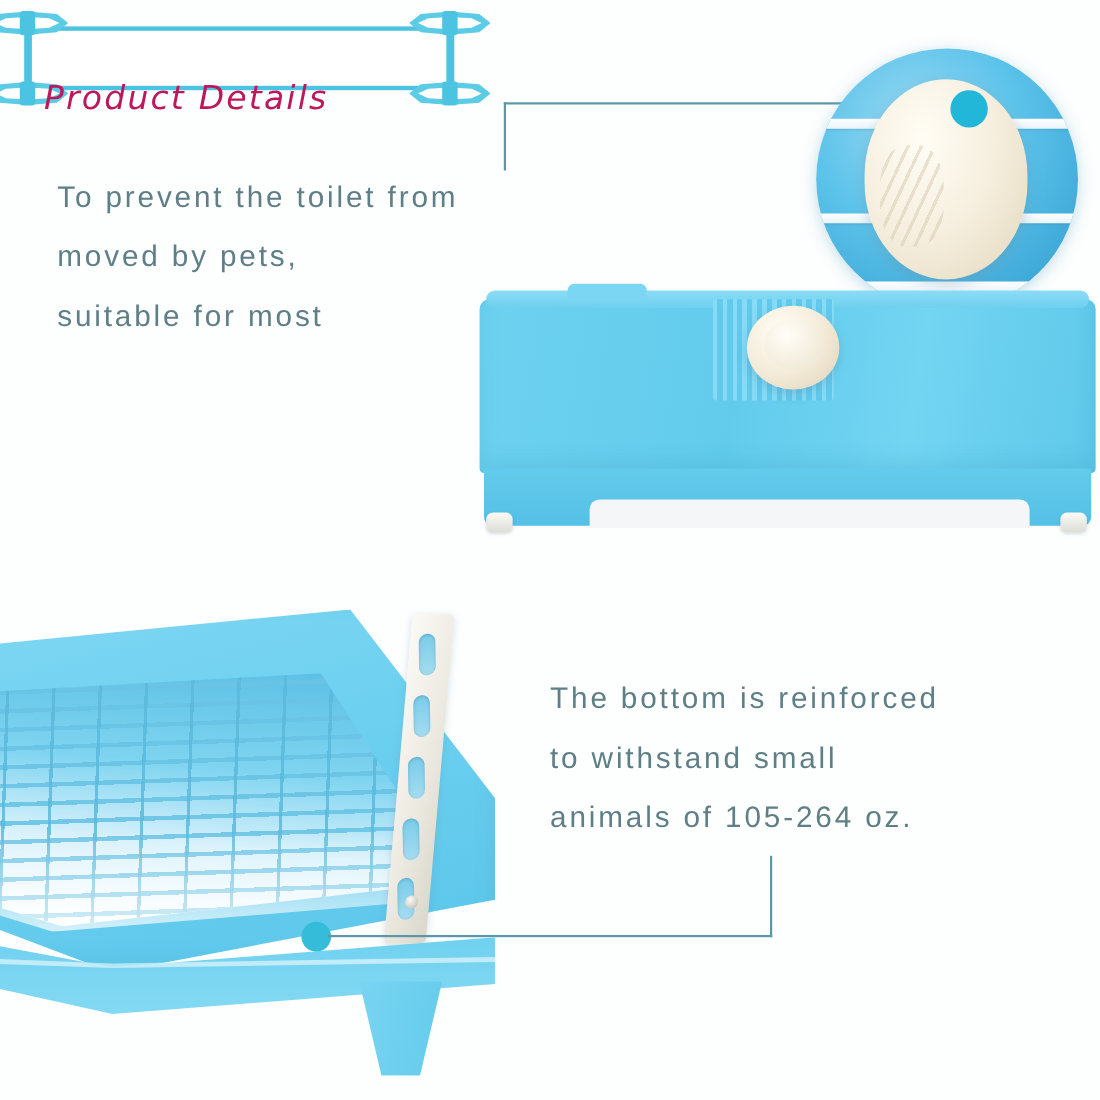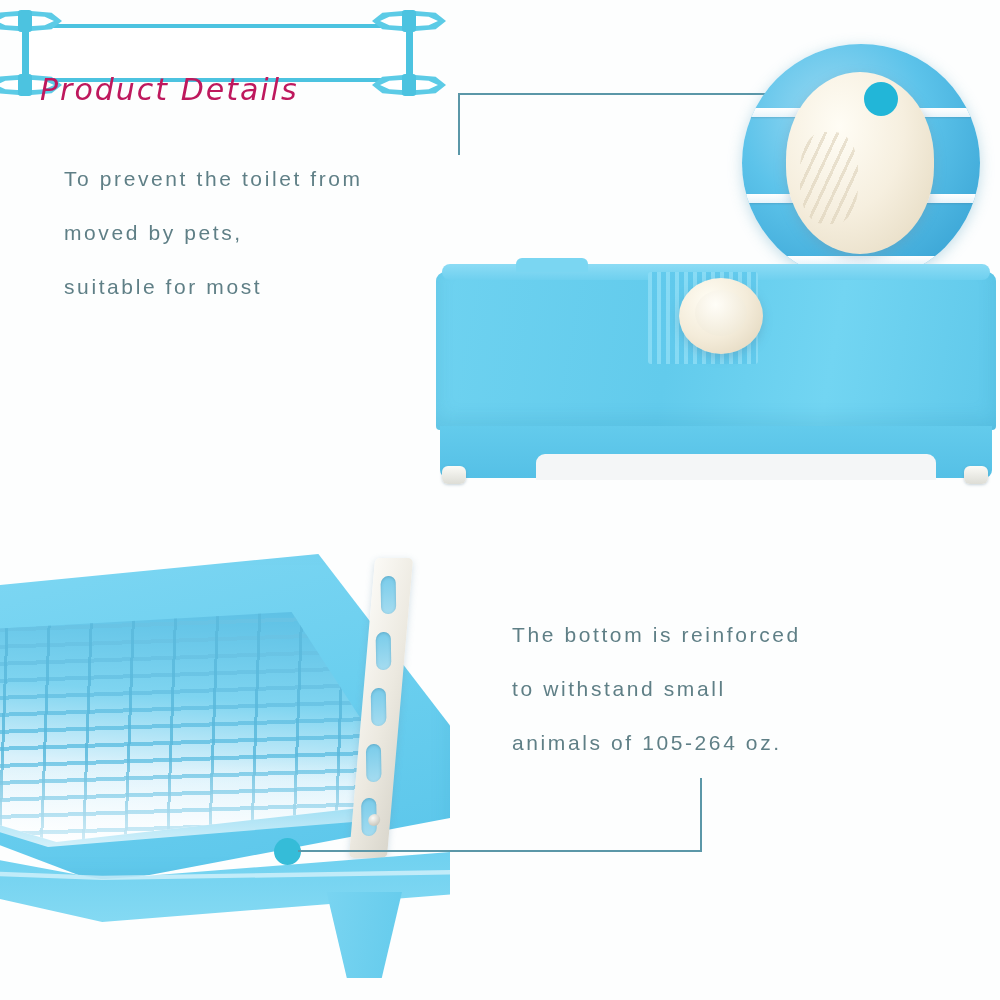--- a/index.html
+++ b/index.html
@@ -22,22 +22,22 @@
     clip-path:polygon(0% 50%,14% 12%,50% 2%,86% 12%,100% 50%,86% 88%,50% 98%,14% 88%);}
   .orn .dmd2{position:absolute;left:8px;top:5px;width:58px;height:12px;background:#ffffff;
     clip-path:polygon(0% 50%,16% 14%,50% 4%,84% 14%,100% 50%,84% 86%,50% 96%,16% 86%);}
   .orn .bar{position:absolute;left:30px;top:0px;width:14px;height:22px;background:#4cc3e0;border-radius:3px;}
   #page-title{position:absolute;left:26px;top:16px;width:370px;height:52px;
     line-height:52px;font-size:30px;color:#be185d;
     font-family:"DejaVu Sans", sans-serif;font-style:italic;letter-spacing:2px;
     white-space:nowrap;margin-top:36px;}
 
   
-  .para{position:absolute;color:#5f7f86;font-size:21px;letter-spacing:2.6px;
-    line-height:54px;font-family:"Liberation Sans", sans-serif;font-weight:400;margin-left:12px;}
+  .para{position:absolute;color:#5f7f86;font-size:27px;letter-spacing:2.6px;
+    line-height:54px;font-family:"Liberation Sans", sans-serif;font-weight:400;}
   #text-block-top{left:52px;top:152px;width:400px;}
   #text-block-bottom{left:500px;top:608px;width:505px;}
   .para div{white-space:nowrap;}
 
   
   .cline{position:absolute;background:#5b97a8;}
   .cdot{position:absolute;border-radius:50%;background:#35bcd8;}
 
   
   #zoom-inset{position:absolute;left:742px;top:44px;width:238px;height:238px;

